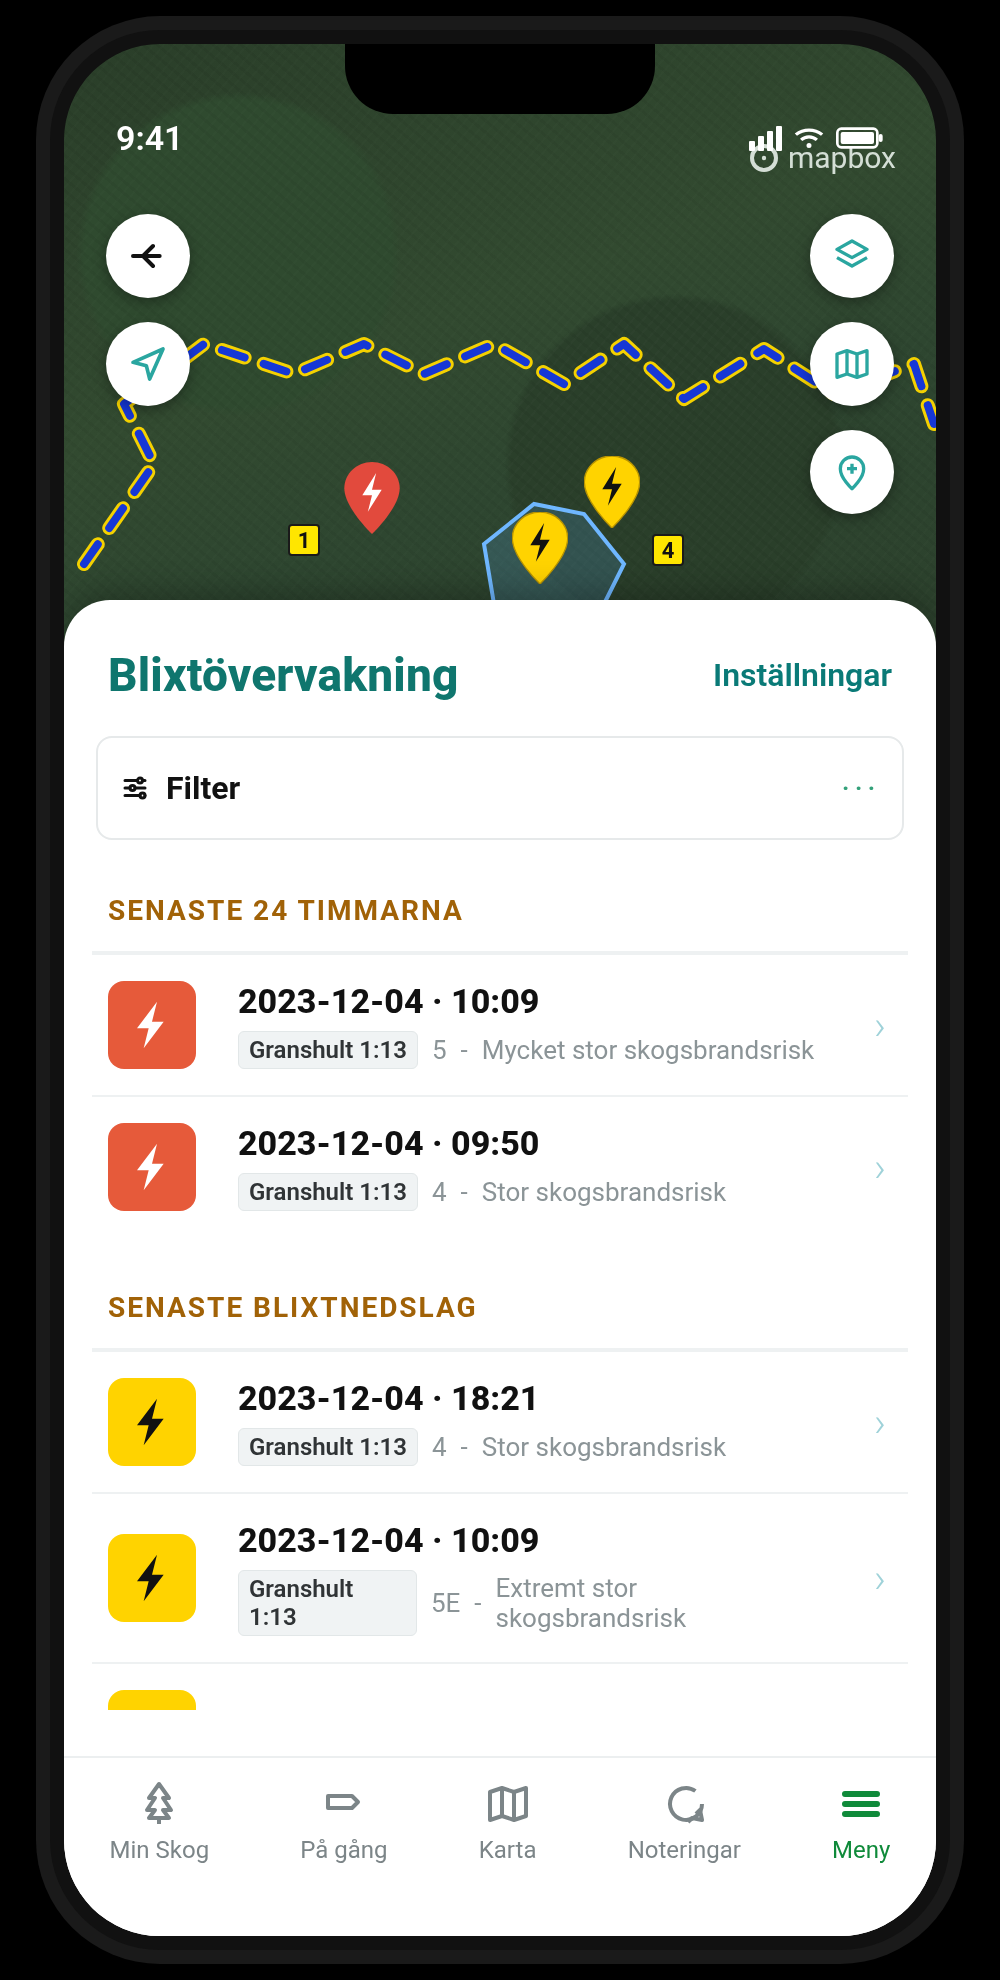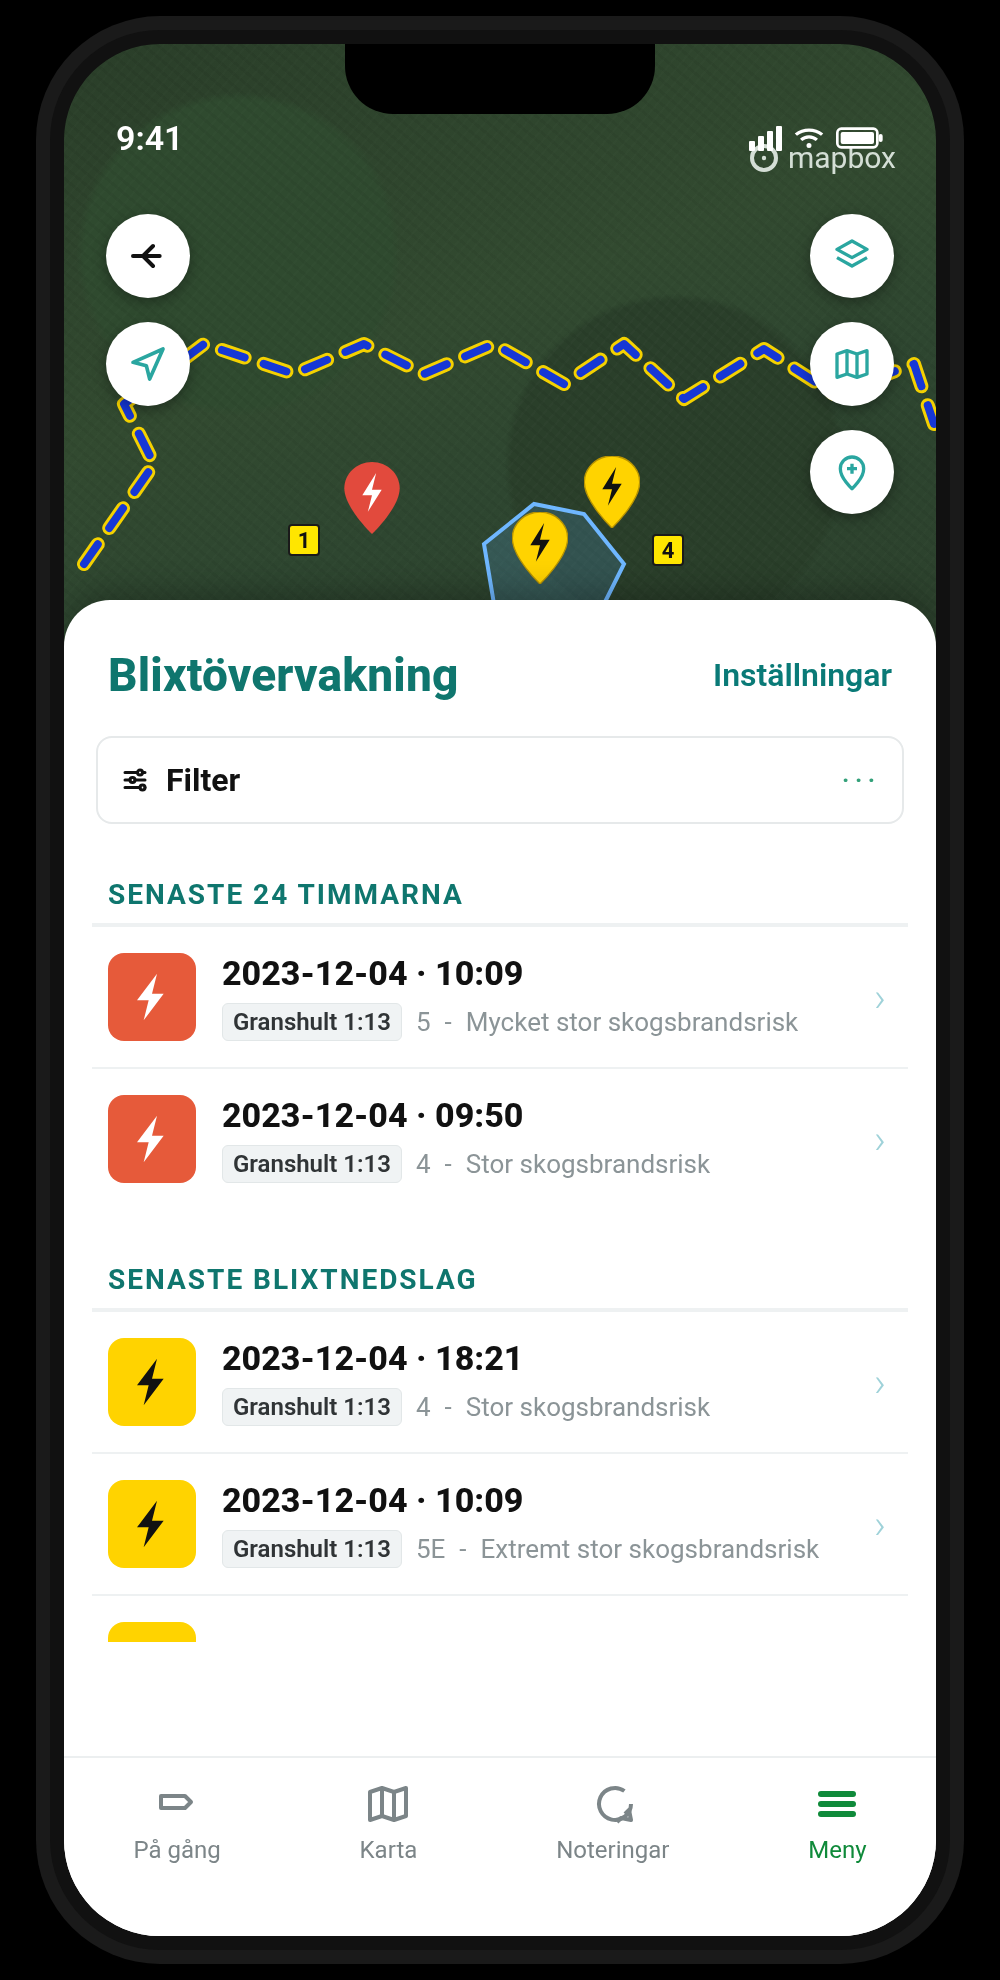--- a/index.html
+++ b/index.html
@@ -72,31 +72,31 @@
     border-radius: 46px 46px 0 0; z-index: 45; box-shadow: 0 -8px 30px rgba(0,0,0,.25);
     overflow:hidden; display:flex; flex-direction:column;
   }
   .sheet-header {
     display:flex; align-items:center; justify-content:space-between;
     padding: 48px 44px 34px 44px;
   }
   .sheet-title { font-size: 46px; font-weight: 800; color:#0f766e; letter-spacing:.2px; }
   .sheet-link { font-size: 32px; font-weight: 600; color:#0a7a77; }
   .filter-bar {
-    margin: 0 32px; height: 88px; border:2px solid #e6e9ea; border-radius: 16px;
+    margin: 0 32px; height: 104px; border:2px solid #e6e9ea; border-radius: 16px;
     display:flex; align-items:center; padding: 0 22px; gap:16px;
   }
   .filter-bar .lbl { font-size:32px; font-weight:700; color:#111; }
   .filter-bar .more { margin-left:auto; color:#34a17a; font-size:34px; letter-spacing:4px; }
   .section-title {
-    padding: 54px 44px 12px 44px; color:#0f766e; font-size:28px; letter-spacing:2px; font-weight:700;
+    padding: 54px 44px 24px 44px; color:#a16207; font-size:28px; letter-spacing:2px; font-weight:700;
   }
   .list { padding: 0 28px; }
   .row {
-    display:flex; align-items:center; gap:26px; padding:26px 16px;
+    display:flex; align-items:center; gap:42px; padding:26px 16px;
     border-top:2px solid #eef1f2;
   }
   .row:first-child { border-top:2px solid #eef1f2; }
   .badge {
     width:88px; height:88px; border-radius:16px; display:flex; align-items:center; justify-content:center;
     flex: 0 0 auto;
   }
   .badge.red { background:#e65a3a; }
   .badge.yellow { background:#ffd300; }
   .badge svg { width:40px; height:48px; }
@@ -317,20 +317,26 @@
         <div class="row" style="padding-bottom:0;">
           <div class="badge yellow" style="height:20px; border-radius:16px 16px 0 0;">
           </div>
         </div>
       </div>
     </div>
 
     <div class="tabbar">
       <div class="tab">
         <svg viewBox="0 0 24 24" fill="none" stroke="#7c8588" stroke-width="2" stroke-linejoin="round">
+            <path d="M12 2l5 7h-3l4 6h-4l3 4H7l3-4H6l4-6H7l5-7zM12 19v3"></path>
+          </svg>
+        <span>Min Skog</span>
+      </div>
+      <div class="tab">
+        <svg viewBox="0 0 24 24" fill="none" stroke="#7c8588" stroke-width="2" stroke-linejoin="round">
             <path d="M4 8h12l3 3-3 3H4z"></path>
           </svg>
         <span>På gång</span>
       </div>
       <div class="tab">
         <svg viewBox="0 0 24 24" fill="none" stroke="#7c8588" stroke-width="2" stroke-linejoin="round">
             <path d="M9 4l-6 2v14l6-2 6 2 6-2V4l-6 2-6-2z"></path>
             <path d="M9 4v14M15 6v14"></path>
           </svg>
         <span>Karta</span>

